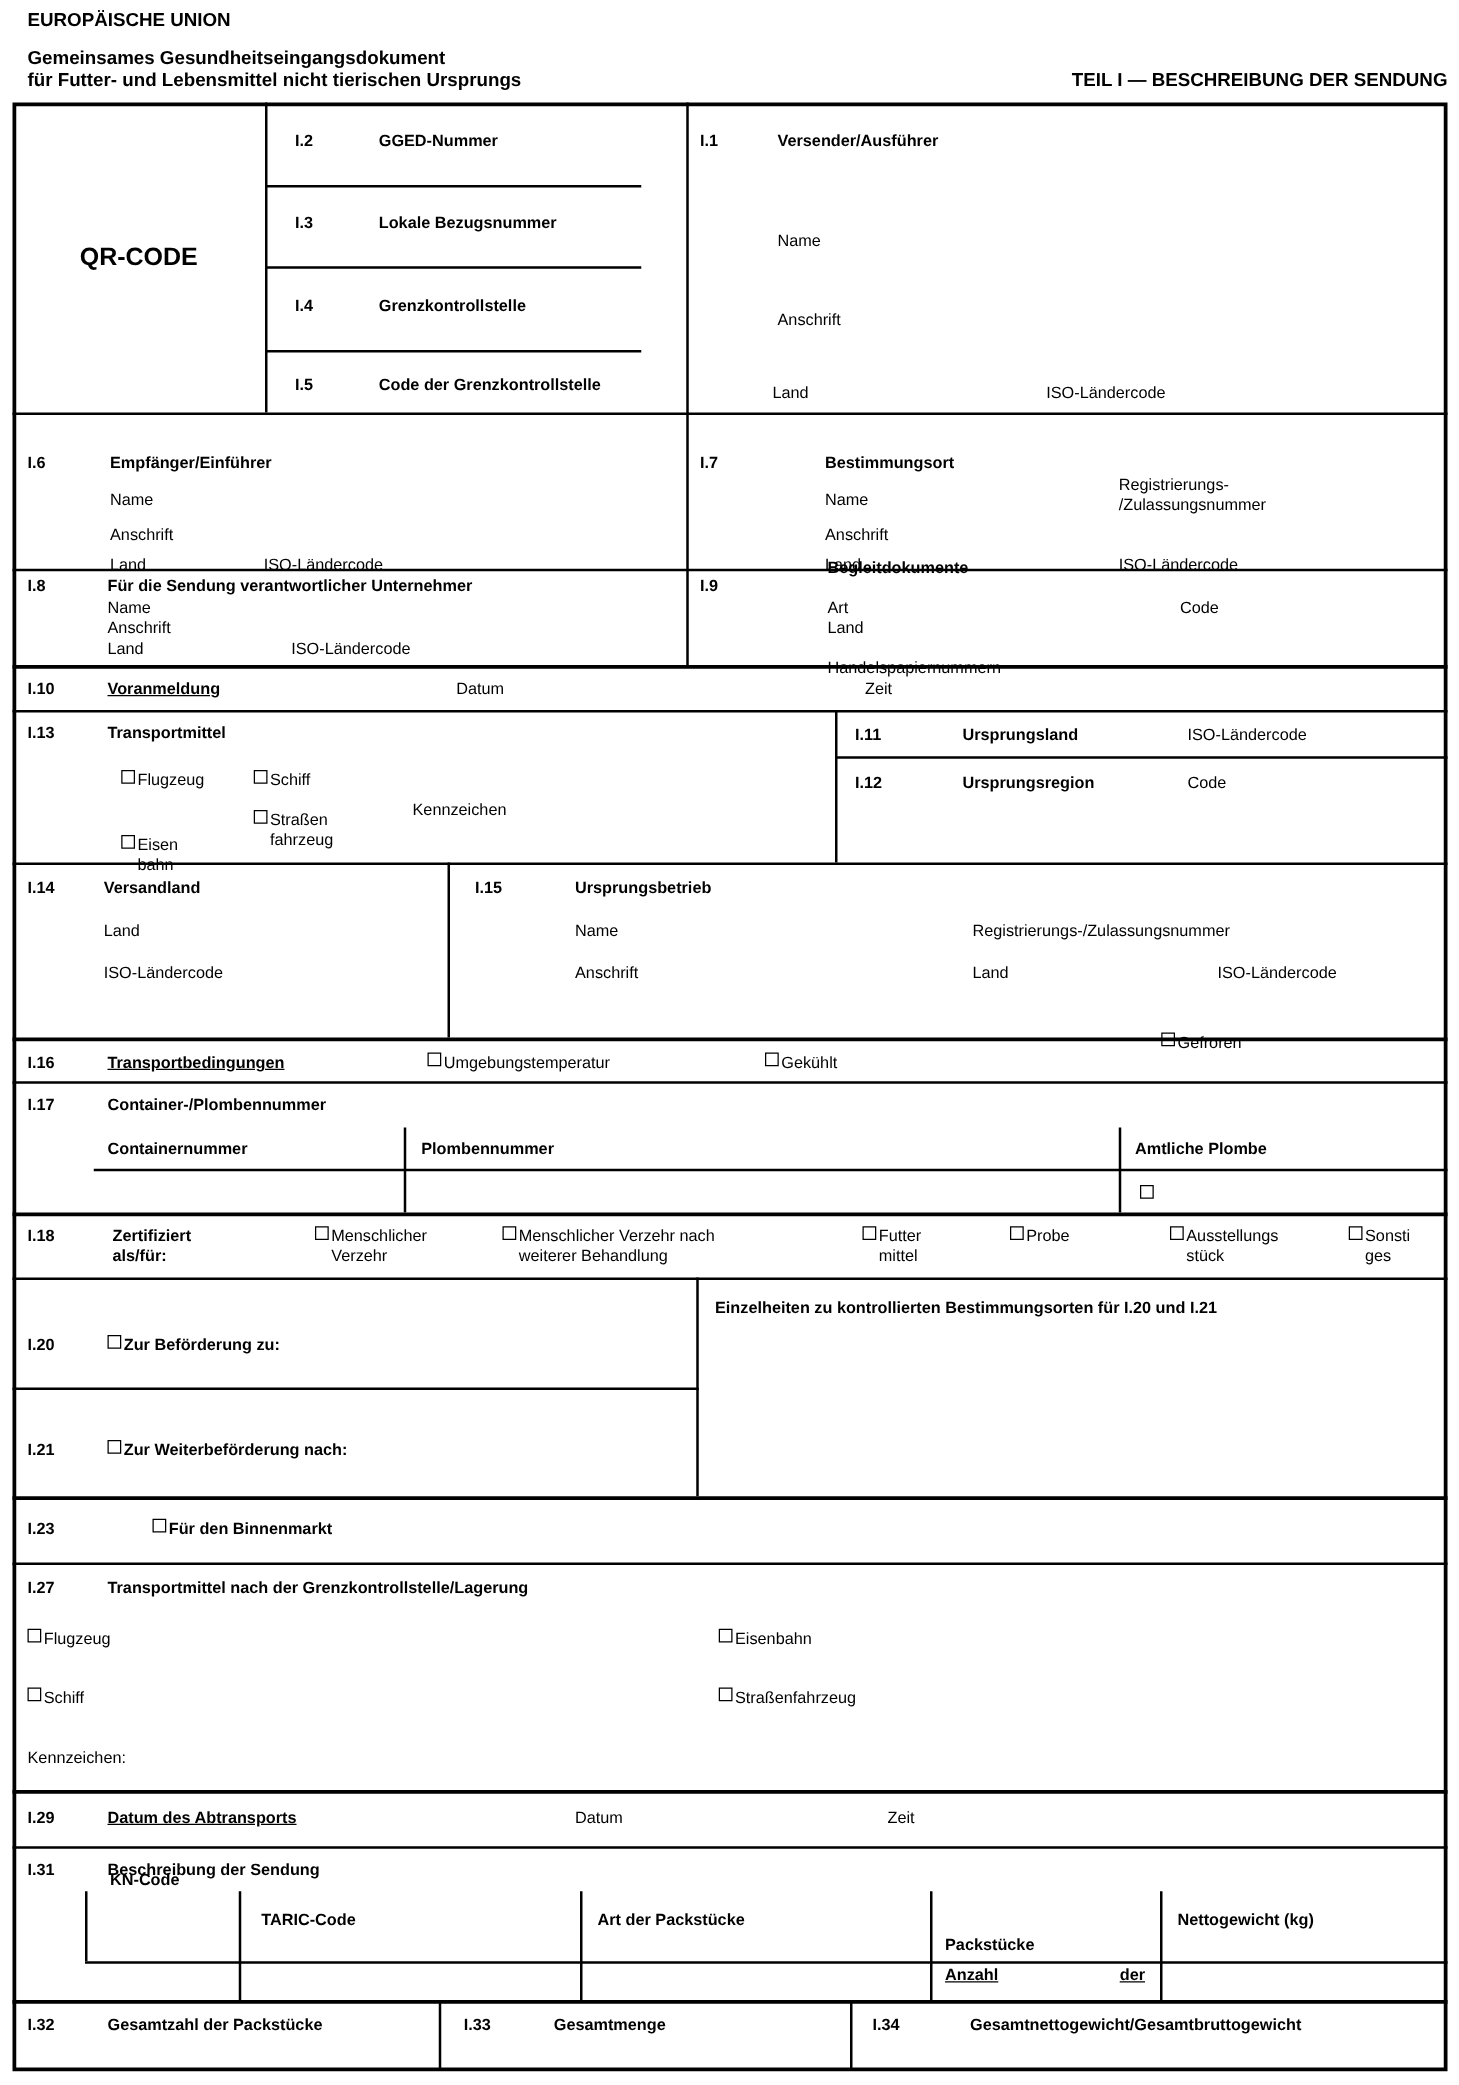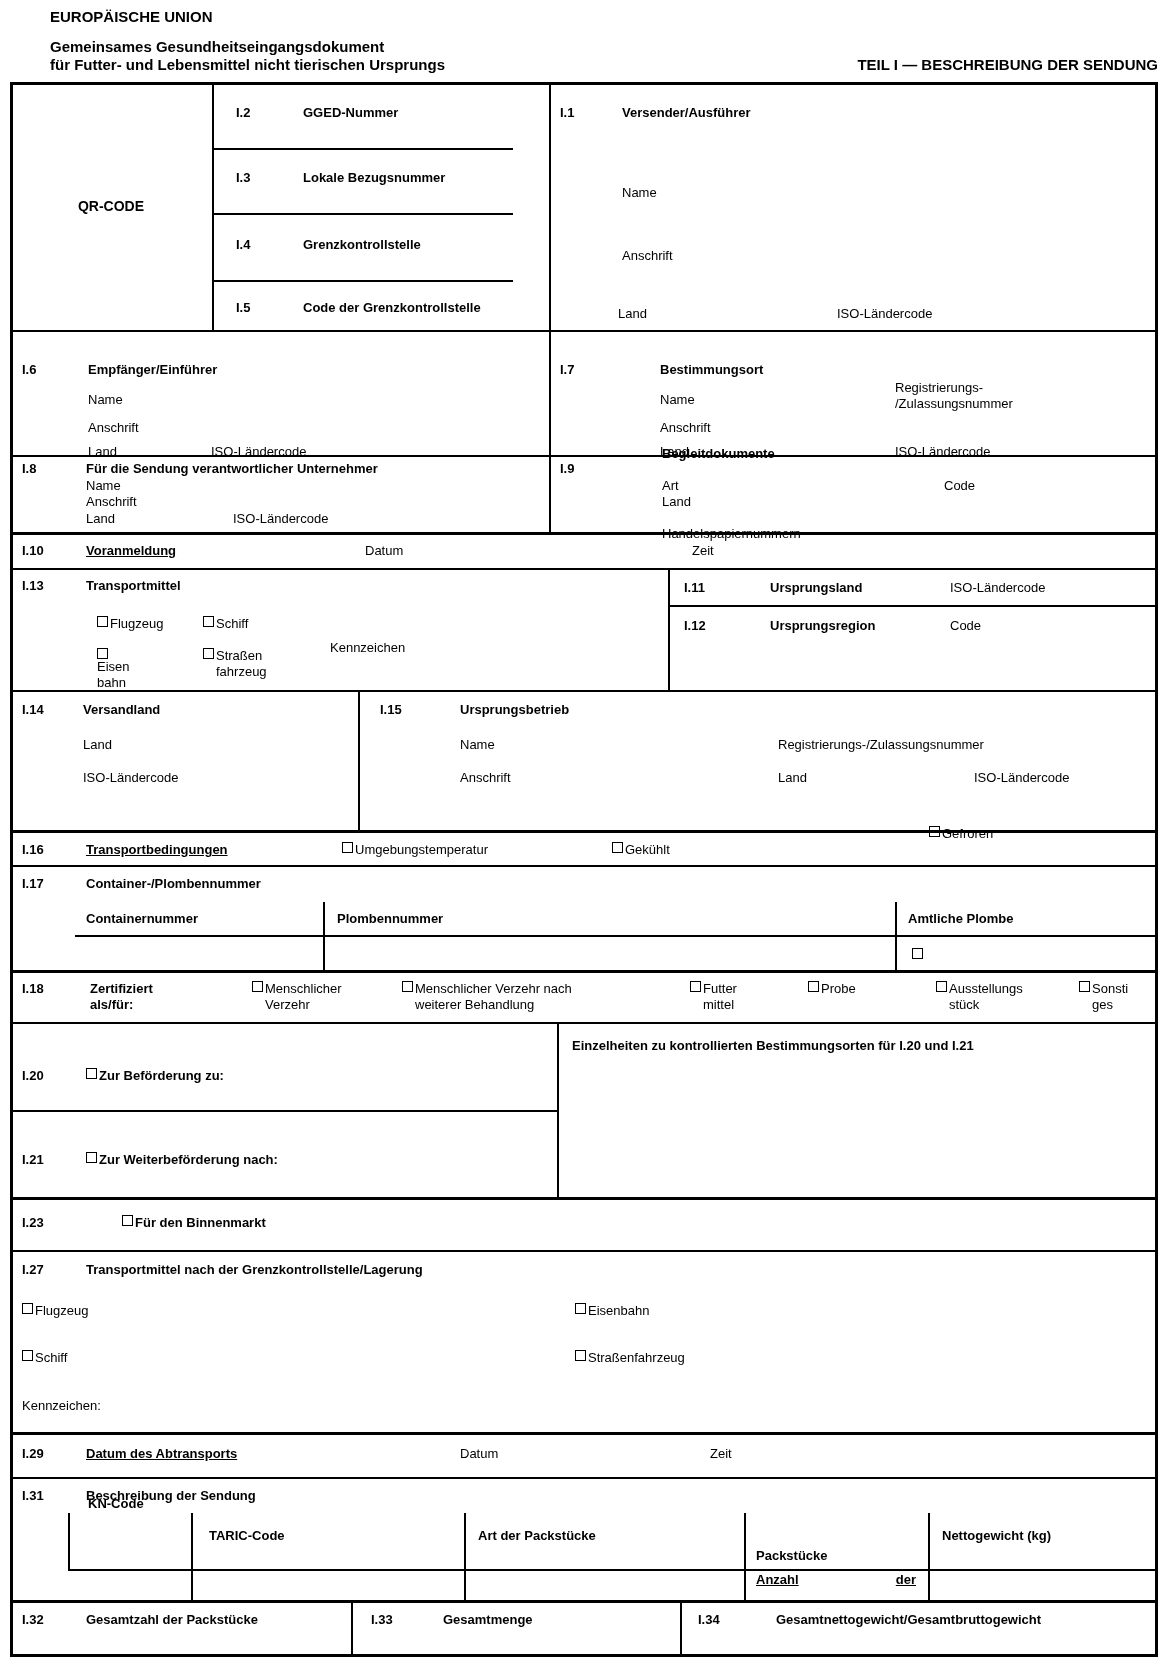--- a/index.html
+++ b/index.html
@@ -2,30 +2,30 @@
 <html><head>
 <meta charset="utf-8">
 <style>
   html,body{margin:0;padding:0;background:#fff;}
   .page{position:relative;width:1167px;height:1668px;background:#fff;
         font-family:"Liberation Sans",sans-serif;color:#000;overflow:hidden;}
   .t{position:absolute;font-size:13px;line-height:1.25;white-space:nowrap;}
   .b{font-weight:bold;}
   .u{text-decoration:underline;}
   .ml{white-space:pre-line;}
-  .h1{font-size:15px;font-weight:bold;margin-left:28px;}
+  .h1{font-size:15px;font-weight:bold;}
   .hl,.vl{position:absolute;background:#000;}
   .frame{position:absolute;left:10px;top:82px;width:1148px;height:1575px;
          border:3px solid #000;box-sizing:border-box;}
   .cb{display:inline-block;width:9px;height:9px;border:1.5px solid #000;
       margin-right:2px;vertical-align:-1px;flex:none;}
   .cbi{display:flex;align-items:flex-start;}
   .qr{position:absolute;left:10px;top:82px;width:202px;height:248px;
       display:flex;align-items:center;justify-content:center;
-      font-weight:bold;font-size:14px;}
+      font-weight:bold;font-size:20px;}
   .just{display:flex;justify-content:space-between;}
 </style>
 </head>
 <body>
 
 <div class="page">
 
   <div class="t h1" style="left:22px;top:8px;">EUROPÄISCHE UNION</div>
   <div class="t h1" style="left:22px;top:38px;">Gemeinsames Gesundheitseingangsdokument</div>
   <div class="t h1" style="left:22px;top:56px;">für Futter- und Lebensmittel nicht tierischen Ursprungs</div>
@@ -126,21 +126,21 @@
   <div class="t b" style="left:22px;top:578px;">I.13</div>
   <div class="t b" style="left:86px;top:578px;">Transportmittel</div>
   <div class="t cbi" style="left:97px;top:616px;">
     <span class="cb"></span>
     <span class="ml">Flugzeug</span>
   </div>
   <div class="t cbi" style="left:203px;top:616px;">
     <span class="cb"></span>
     <span class="ml">Schiff</span>
   </div>
-  <div class="t cbi ml" style="left:97px;top:648px;flex-direction:column;">
+  <div class="t cbi ml" style="left:97px;top:668px;">
     <span class="cb"></span>
     <span class="ml">Eisen
 bahn</span>
   </div>
   <div class="t cbi ml" style="left:203px;top:648px;">
     <span class="cb"></span>
     <span class="ml">Straßen
 fahrzeug</span>
   </div>
   <div class="t" style="left:330px;top:640px;">Kennzeichen</div>

